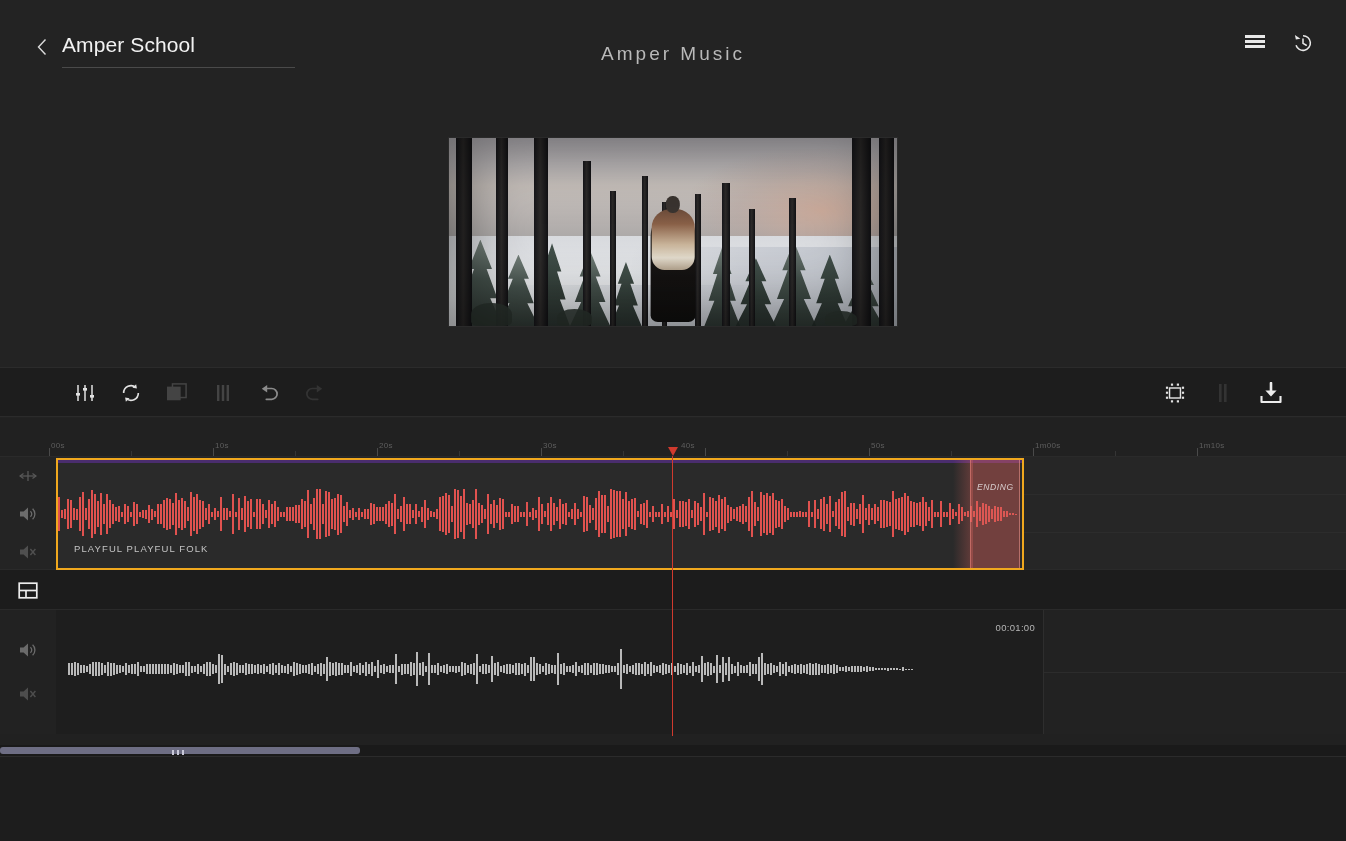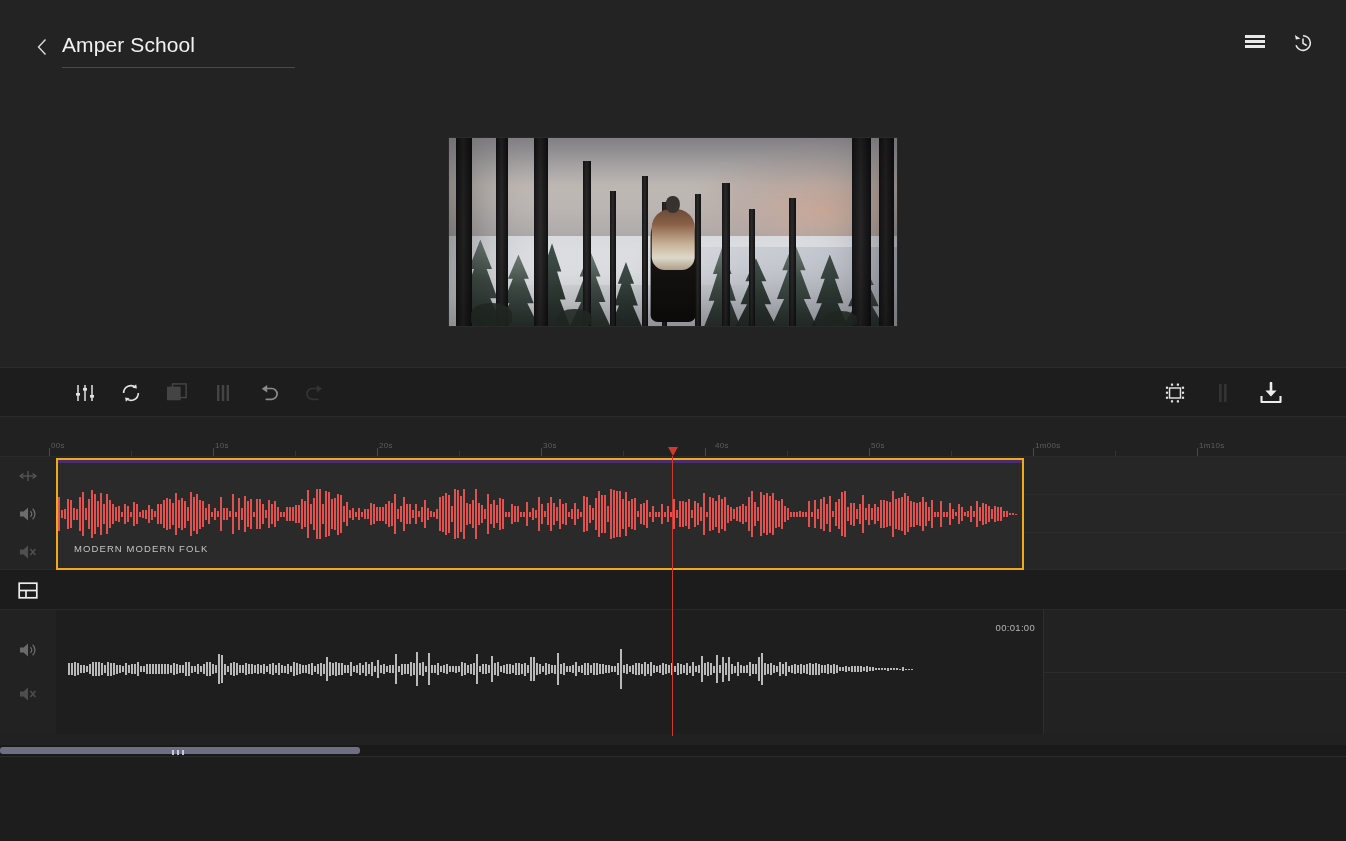--- a/index.html
+++ b/index.html
@@ -267,20 +267,21 @@
 <div class="app">
 
   <div class="header">
     <div class="back-btn">
       <svg width="12" height="18" viewBox="0 0 12 18">
         <path d="M9.5 1.5 L2.5 9 L9.5 16.5" fill="none" stroke="#dcdcdc" stroke-width="1.4"></path>
       </svg>
     </div>
     <div class="proj-title">Amper School</div>
     <div class="proj-underline"></div>
+    <div class="app-title">Amper Music</div>
 
     <div class="hdr-icons">
       <div class="hdr-icon">
         <svg width="22" height="18" viewBox="0 0 22 18">
           <rect x="1" y="1" width="20" height="3" fill="#e8e8e8"></rect>
           <rect x="1" y="6" width="20" height="3" fill="#e8e8e8"></rect>
           <rect x="1" y="11" width="20" height="3" fill="#e8e8e8"></rect>
         </svg>
       </div>
       <div class="hdr-icon">
@@ -434,21 +435,21 @@
           <div class="rtick" style="left: 213px;"></div>
           <div class="rlabel" style="left: 215px;">10s</div>
           <div class="rtick minor" style="left: 295px;"></div>
           <div class="rtick" style="left: 377px;"></div>
           <div class="rlabel" style="left: 379px;">20s</div>
           <div class="rtick minor" style="left: 459px;"></div>
           <div class="rtick" style="left: 541px;"></div>
           <div class="rlabel" style="left: 543px;">30s</div>
           <div class="rtick minor" style="left: 623px;"></div>
           <div class="rtick" style="left: 705px;"></div>
-          <div class="rlabel" style="left: 715px;">40s</div>
+          <div class="rlabel" style="left: 681px;">40s</div>
           <div class="rtick minor" style="left: 787px;"></div>
           <div class="rtick" style="left: 869px;"></div>
           <div class="rlabel" style="left: 871px;">50s</div>
           <div class="rtick minor" style="left: 951px;"></div>
           <div class="rtick" style="left: 1033px;"></div>
           <div class="rlabel" style="left: 1035px;">1m00s</div>
           <div class="rtick minor" style="left: 1115px;"></div>
           <div class="rtick" style="left: 1197px;"></div>
           <div class="rlabel" style="left: 1199px;">1m10s</div>
         </div>
@@ -801,21 +802,25 @@
             <i style="height: 9.3px;"></i>
             <i style="height: 16.1px;"></i>
             <i style="height: 13.1px;"></i>
             <i style="height: 13.4px;"></i>
             <i style="height: 5.9px;"></i>
             <i style="height: 6.5px;"></i>
             <i style="height: 2.4px;"></i>
             <i style="height: 2.5px;"></i>
             <i style="height: 0.8px;"></i>
           </div>
-        <div class="clip-label">MODERN MODERN FOLK</div>
+        <div class="clip-label">PLAYFUL PLAYFUL FOLK</div>
+        <div class="ending-block">
+          <div class="ending-fade"></div>
+          <div class="ending-label">ENDING</div>
+        </div>
       </div>
     </div>
 
     <div class="track-mid">
       <div class="track-rail" style="top:0; height:40px; justify-content:center;">
         <div class="rail-icon">
           <svg width="20" height="17" viewBox="0 0 20 17">
             <rect x="1.2" y="1.2" width="17.6" height="14.6" fill="none" stroke="#ededed" stroke-width="1.7"></rect>
             <line x1="1.2" y1="8.5" x2="18.8" y2="8.5" stroke="#ededed" stroke-width="1.7"></line>
             <line x1="8" y1="8.5" x2="8" y2="15.8" stroke="#ededed" stroke-width="1.7"></line>

